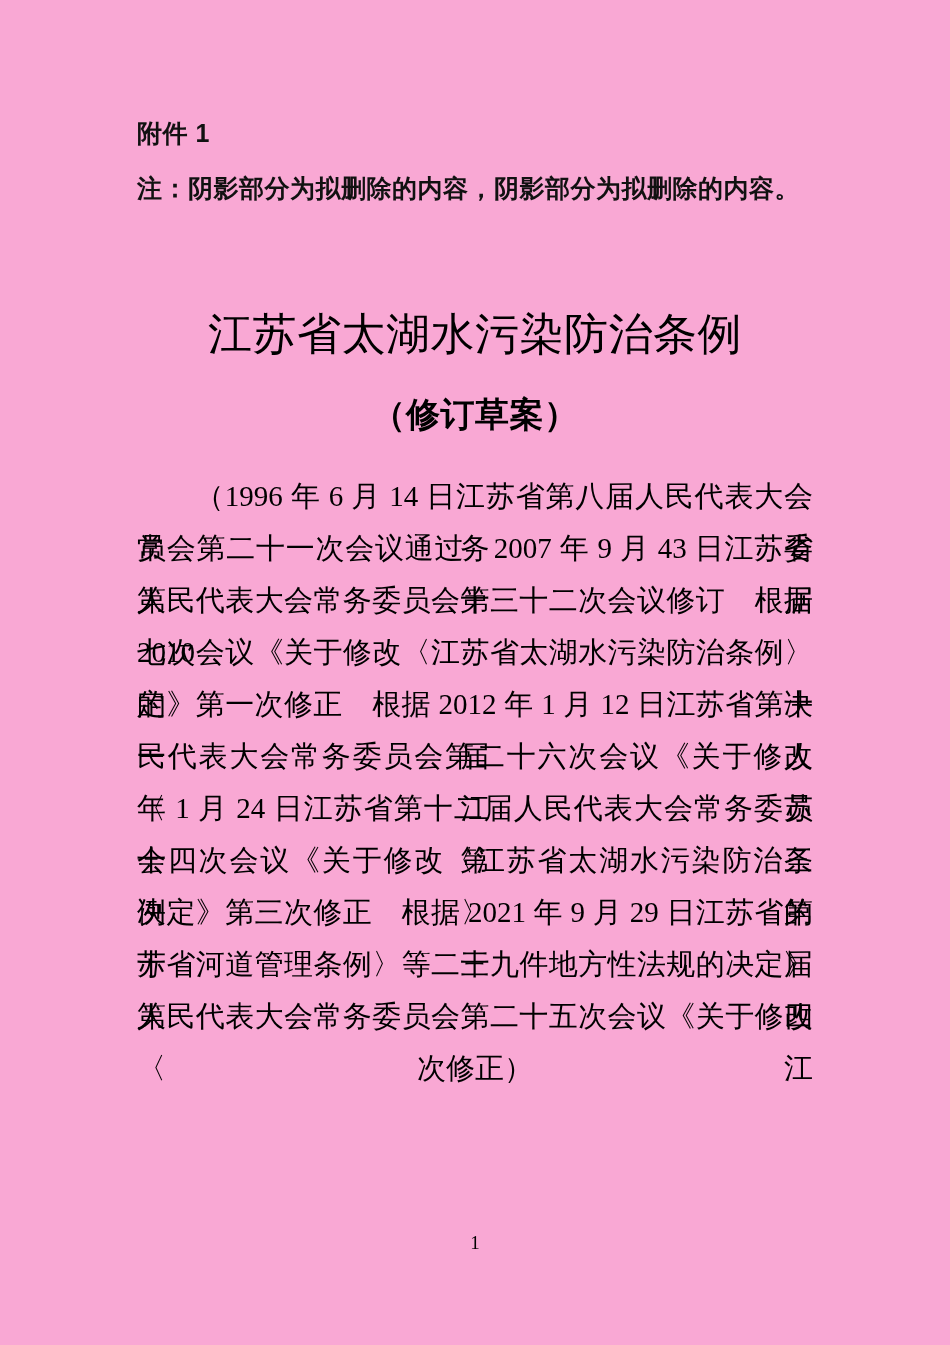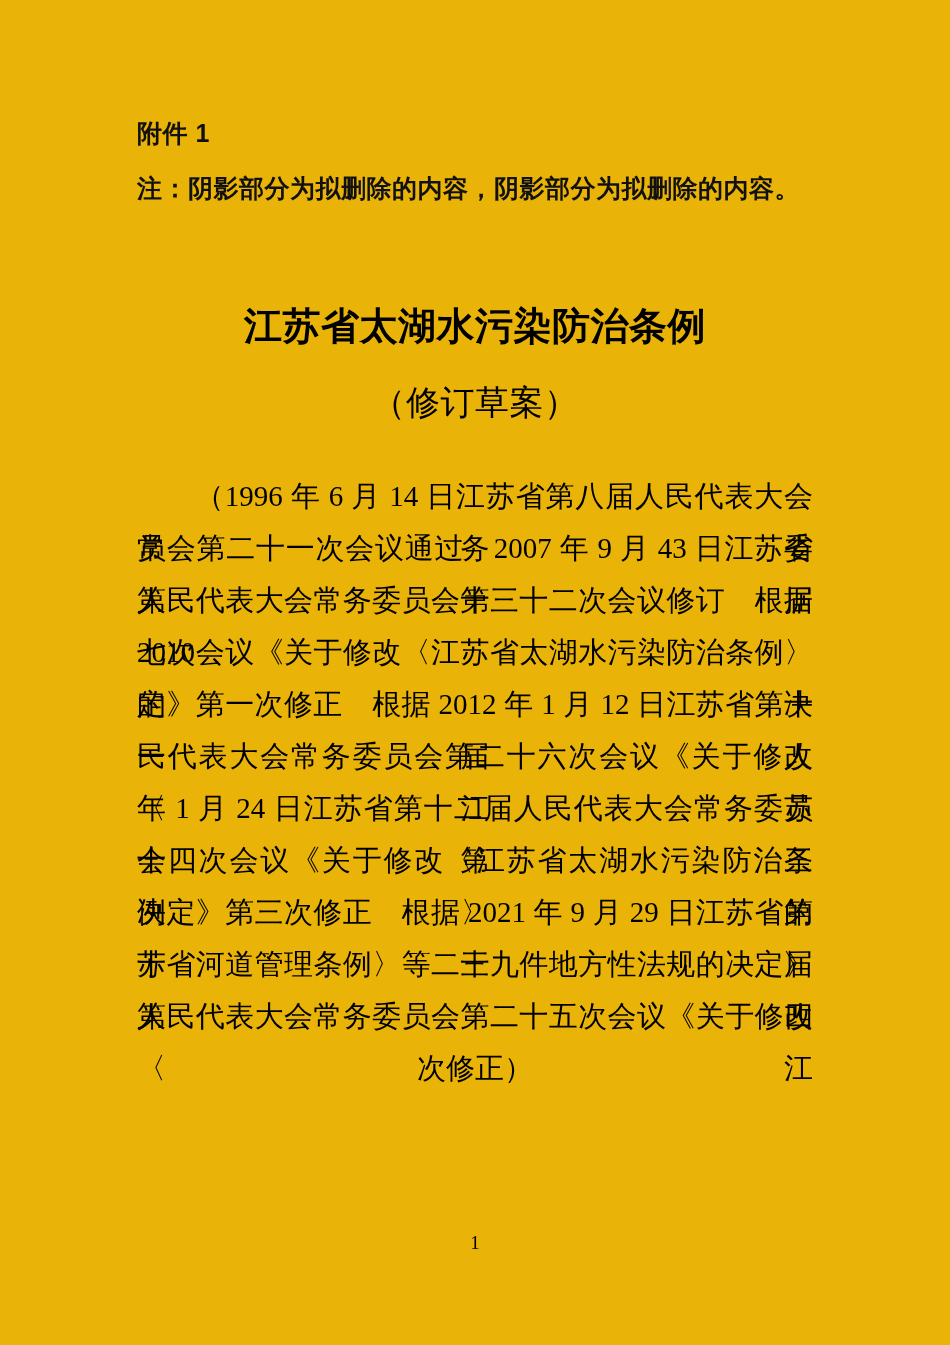--- a/index.html
+++ b/index.html
@@ -8,21 +8,21 @@
     background: #ffffff;
   }
   body {
     font-family: "Liberation Serif", "DejaVu Serif", serif;
     color: #000000;
   }
   #page {
     position: relative;
     width: 950px;
     height: 1345px;
-    background: #eab308;
+    background: #f9a8d4;
     overflow: hidden;
     box-sizing: border-box;
   }
 
   
   .hdr {
     position: absolute;
     left: 137px;
     font-family: "Liberation Sans", "DejaVu Sans", sans-serif;
     font-weight: bold;
@@ -35,33 +35,33 @@
   #note-line { top: 172px; }
 
   
   #doc-title {
     position: absolute;
     top: 276px;
     left: 0;
     width: 950px;
     text-align: center;
     font-family: "Liberation Serif", "DejaVu Serif", serif;
-    font-weight: bold;
-    font-size: 38px;
+    font-weight: normal;
+    font-size: 44px;
     letter-spacing: 0.5px;
     color: #000000;
   }
   #doc-subtitle {
     position: absolute;
-    top: 352px;
+    top: 364px;
     left: 0;
     width: 950px;
     text-align: center;
     font-family: "Liberation Serif", "DejaVu Serif", serif;
-    font-weight: normal;
+    font-weight: bold;
     font-size: 34px;
     letter-spacing: 0.5px;
     color: #000000;
   }
 
   
   #preamble {
     position: absolute;
     top: 470px;
     left: 137px;

